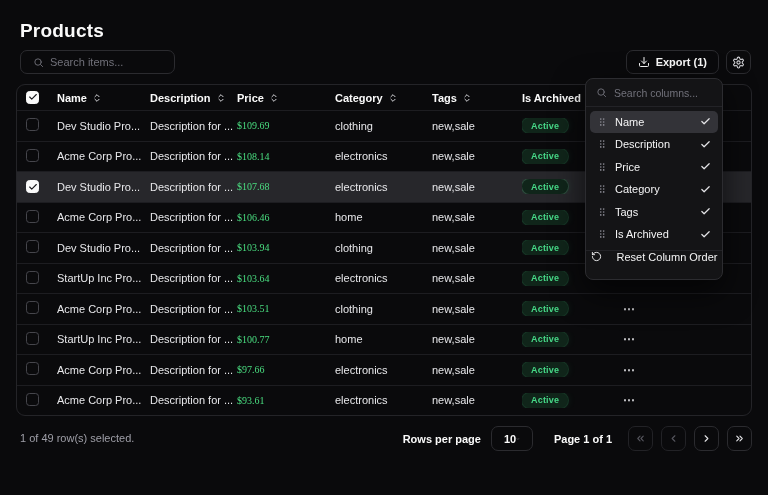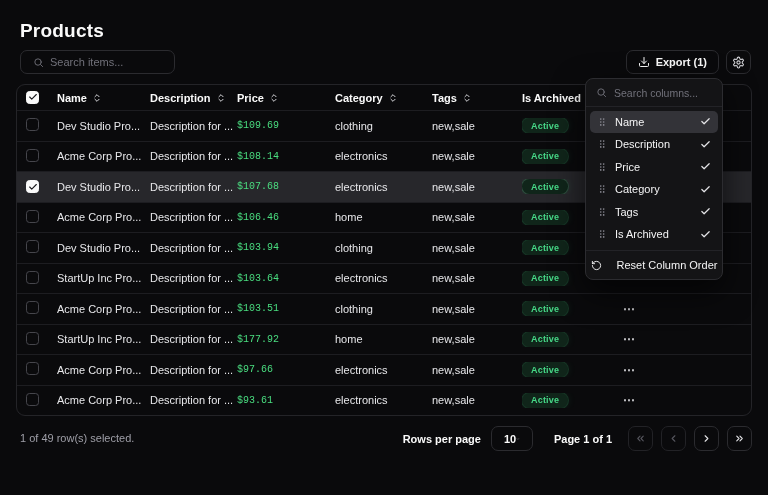--- a/index.html
+++ b/index.html
@@ -59,21 +59,21 @@
   .hcell { display:flex; align-items:center; gap:5px; font-weight:700; color:#fafafa; cursor:pointer; }
   .hcell .sort { width:10px; height:10px; color:#d4d4d8; flex:none; }
   .cb {
     width:13px; height:13px; border-radius:3.5px; border:1px solid #46464c;
     display:inline-flex; align-items:center; justify-content:center; cursor:pointer;
     background:transparent;
   }
   .cb svg { width:10px; height:10px; color:#18181b; display:none; }
   .cb.checked { background:#fafafa; border-color:#fafafa; }
   .cb.checked svg { display:block; }
-  .c-price { font-family:Liberation Mono, monospace; font-size:10px; color:var(--price-green,#4ade80); }
+  .c-price { font-family:Liberation Serif, serif; font-size:10px; color:var(--price-green,#4ade80); }
   .badge {
     display:inline-block; padding:2.5px 9px; border-radius:999px;
     background:var(--badge-bg,#10251a); color:var(--badge-text,#46d887);
     font-size:9px; font-weight:700; letter-spacing:.2px;
     box-shadow:0 0 0 1px rgba(70,216,135,.18), 0 0 8px rgba(70,216,135,.12);
   }
   .row-ellipsis { padding-left:8px; color:#d4d4d8; font-weight:700; letter-spacing:1px; cursor:pointer; font-size:12px; }
 
   
   .dropdown {
@@ -95,21 +95,21 @@
   .dd-item {
     display:flex; align-items:center; gap:8px; height:21.5px; padding:0 7px;
     border-radius:5px; font-size:11px; color:#f4f4f5; cursor:pointer; margin-bottom:1px;
   }
   .dd-item.hl { background:#333338; }
   .dd-item .grip { width:10px; height:12px; color:#8a8a93; flex:none; }
   .dd-item .dd-label { flex:1; }
   .dd-item .ddcheck { width:11px; height:11px; color:#e4e4e7; flex:none; }
   .dd-sep { height:1px; background:#232327; }
   .dd-reset {
-    height:28px; display:flex; align-items:center; justify-content:center; gap:15px;
+    height:28px; display:flex; justify-content:center; gap:15px;
     font-size:11px; color:#f4f4f5; cursor:pointer;
   }
   .dd-reset svg { width:11px; height:11px; }
 
   
   .selection-note { position:absolute; left:20px; top:432px; font-size:11px; color:#9f9fa8; }
   .footer-right { position:absolute; right:16px; top:426px; display:flex; align-items:center; }
   .rpp-label { font-size:11px; font-weight:700; }
   .rpp-select {
     margin-left:10px; width:42px; height:25px; border:1px solid #2b2b2f; border-radius:7px;
@@ -375,21 +375,21 @@
   </div>
 
   <div class="trow">
     <div class="cell cell-cb">
       <span class="cb">
         
       </span>
     </div>
     <div class="cell c-name">StartUp Inc Pro...</div>
     <div class="cell c-desc">Description for ...</div>
-    <div class="cell c-price">$177.92</div>
+    <div class="cell c-price">$100.77</div>
     <div class="cell c-cat">home</div>
     <div class="cell c-tags">new,sale</div>
     <div class="cell c-arch"><span class="badge">Active</span></div>
     <div class="cell c-act"><span class="row-ellipsis">⋯</span></div>
   </div>
 
   <div class="trow">
     <div class="cell cell-cb">
       <span class="cb">
         

